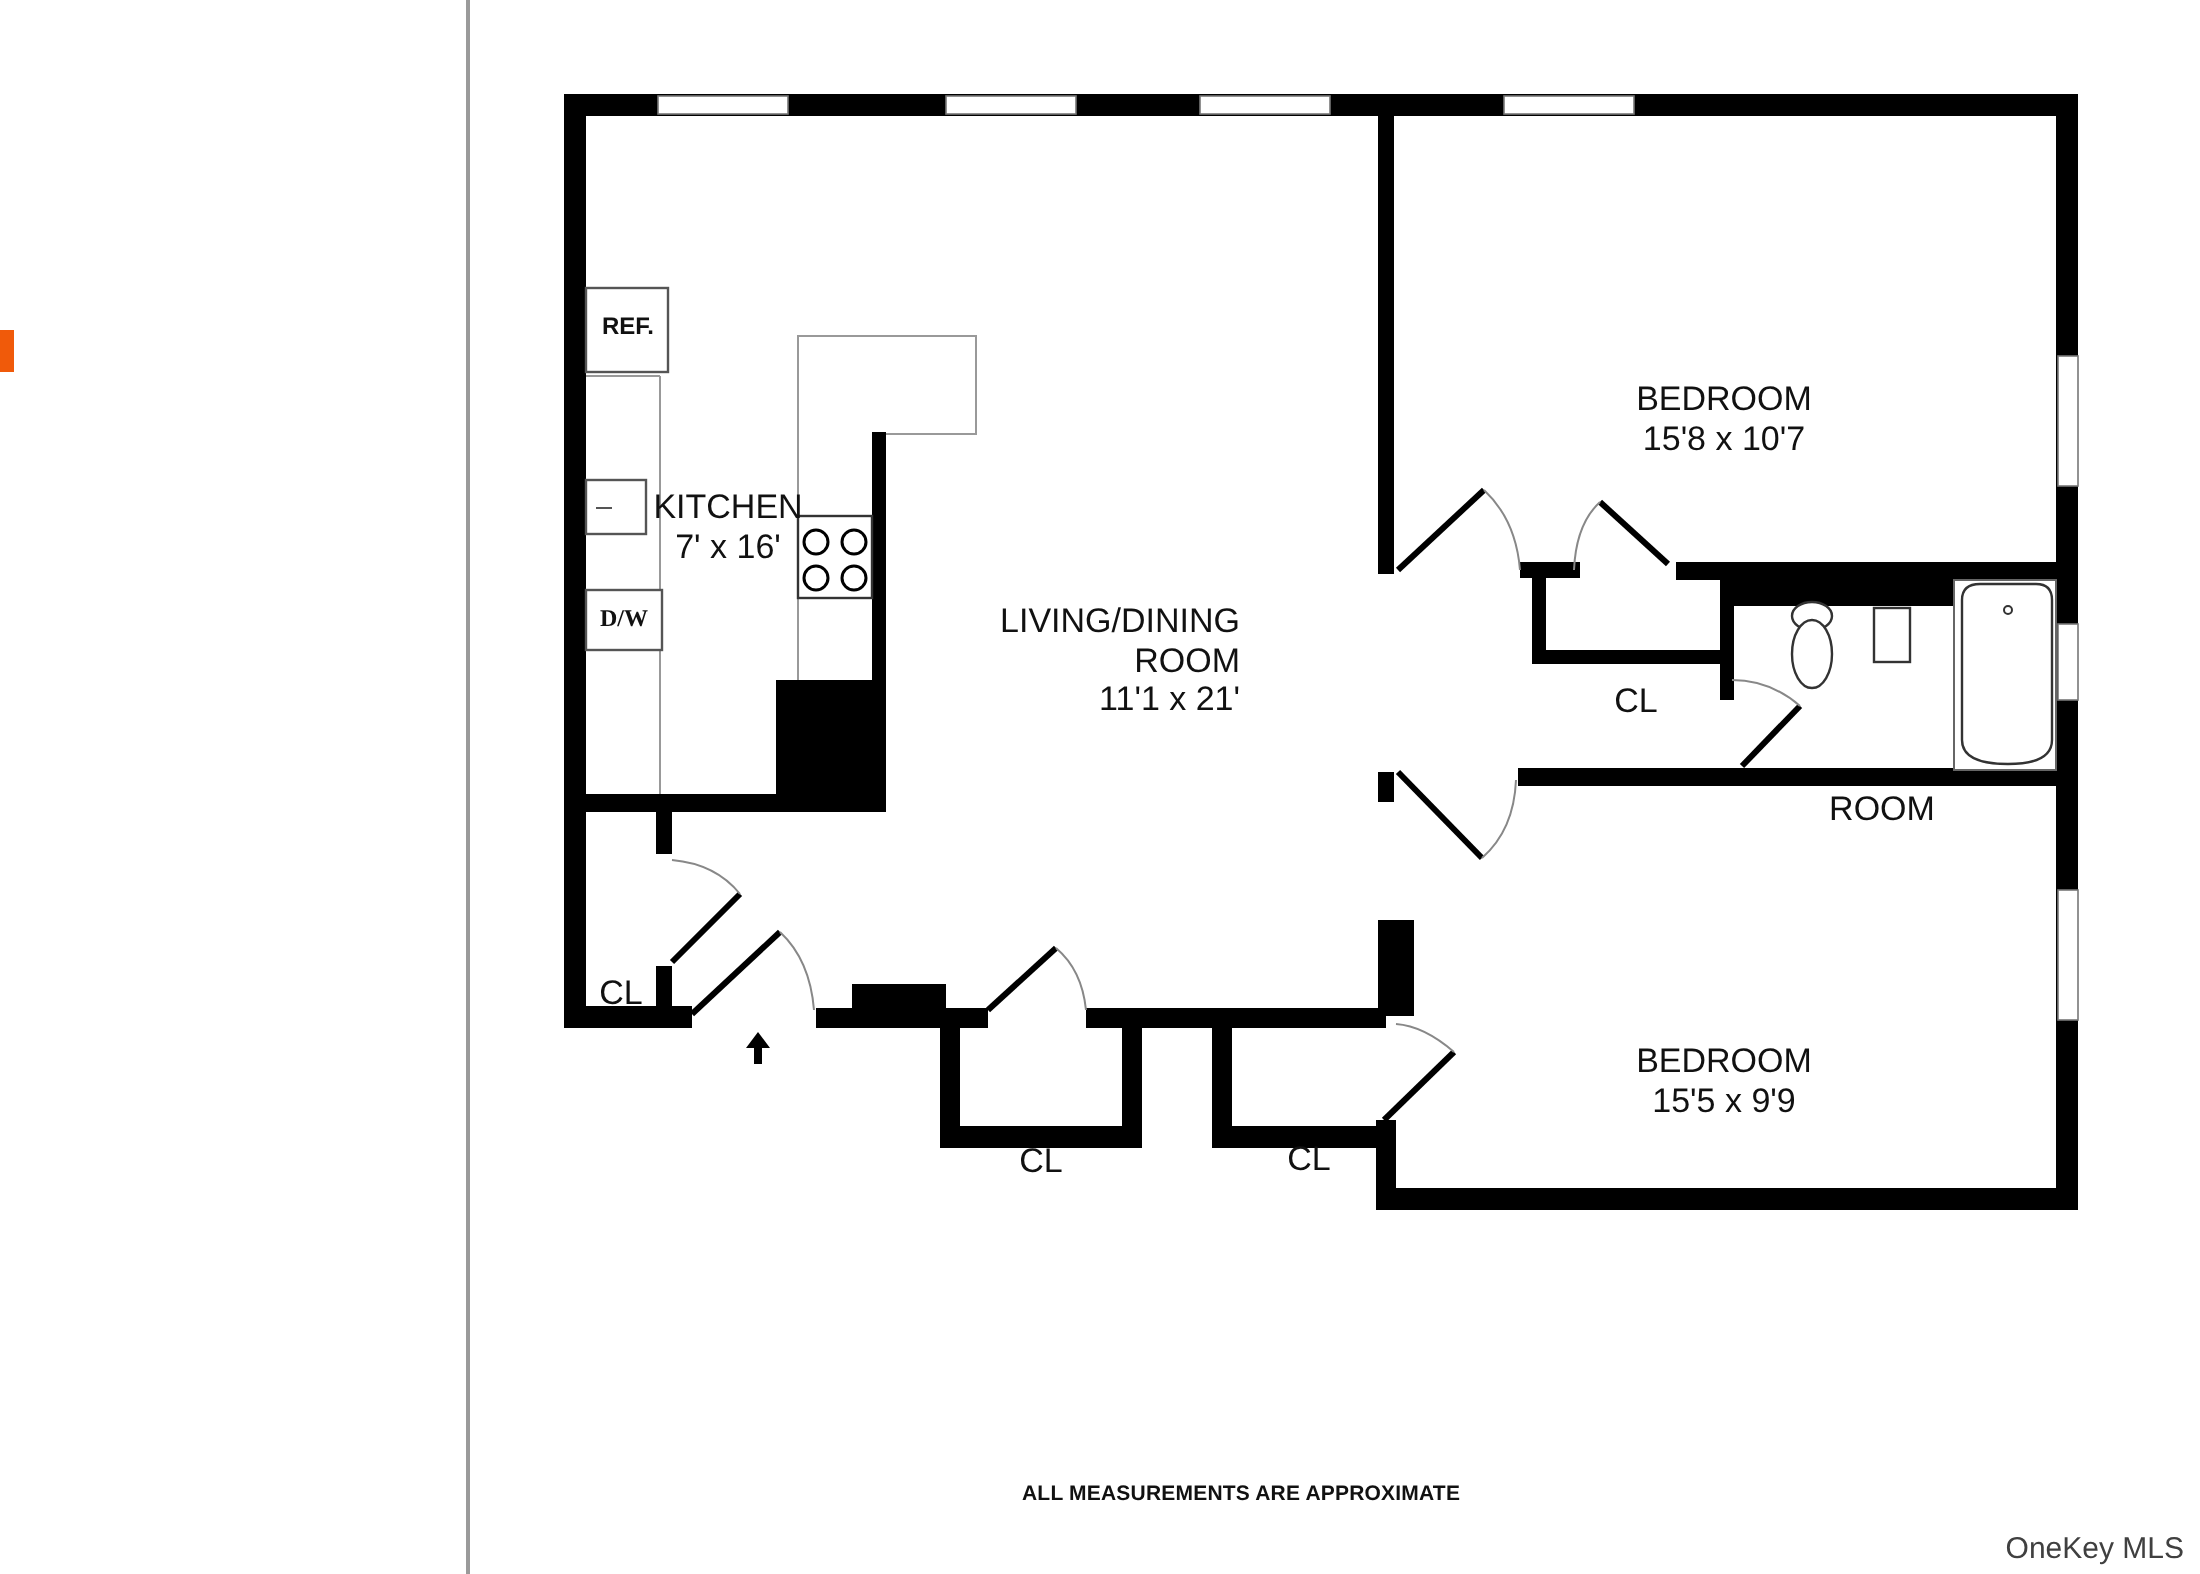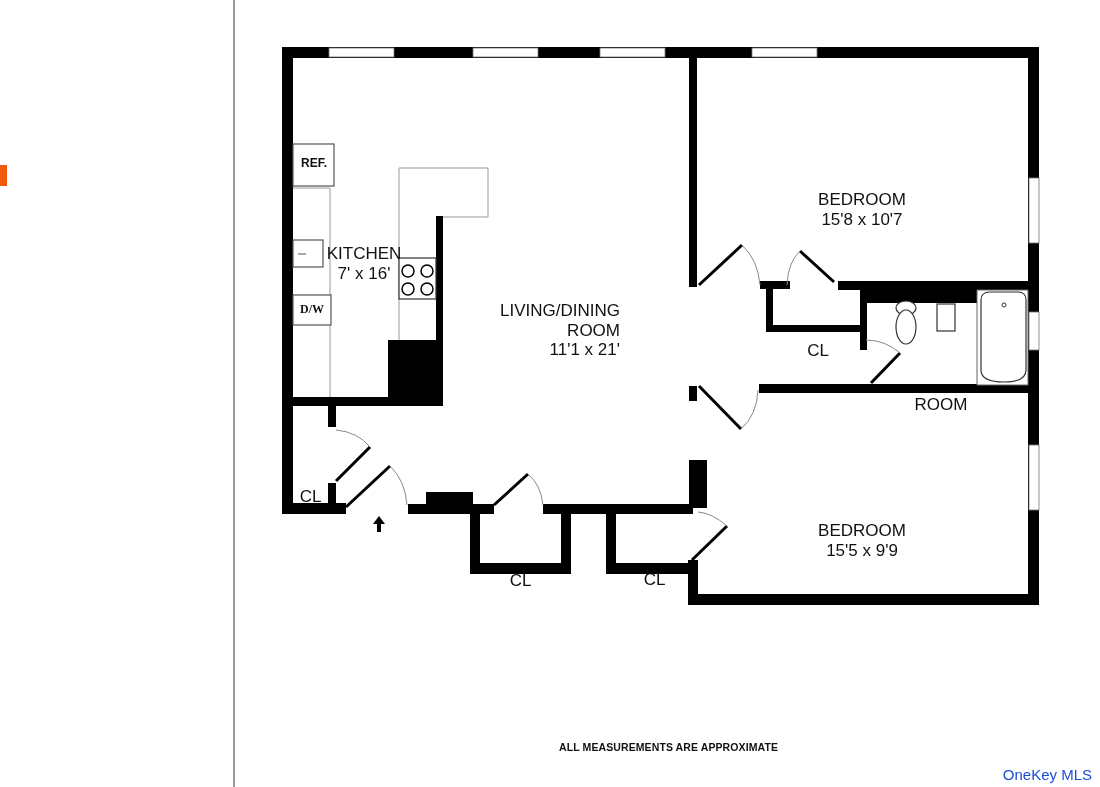--- a/index.html
+++ b/index.html
@@ -7,22 +7,22 @@
            font-family: "Liberation Sans", sans-serif; }
     .left-panel { position: absolute; left: 0; top: 0; width: 234px; height: 787px; background: #fff; }
     .orange-marker { position: absolute; left: 0; top: 165px; width: 7px; height: 21px; }
     .divider { position: absolute; left: 233px; top: 0; width: 2px; height: 787px; background: #9a9a9a; }
     .plan { position: absolute; left: 236px; top: 0; width: 1044px; height: 787px; }
     .plan svg { position: absolute; left: 0; top: 0; }
     .lbl { position: absolute; text-align: center; font-weight: 400; color: #111;
            font-family: "Liberation Sans", sans-serif; line-height: 1.15; }
     .lbl.big { font-size: 17px; margin-top: 43px; }
     .lbl.fix { font-size: 12px; font-weight: 700; }
-    .footer-note { position: absolute; left: 559px; top: 741px; font-size: 10.5px; font-weight: 700; color: #111; letter-spacing: 0.1px; }
-    .watermark { position: absolute; right: 8px; top: 766px; font-size: 15px; color: #1d4ed8; }
+    .footer-note { position: absolute; left: 511px; top: 741px; font-size: 10.5px; font-weight: 700; color: #111; letter-spacing: 0.1px; }
+    .watermark { position: absolute; right: 8px; top: 766px; font-size: 15px; color: #404040; }
   </style>
 </head>
 <body>
 
 <div class="left-panel">
   <div class="orange-marker" style="background:#f05a0a;"></div>
 </div>
 <div class="divider"></div>
 
 <div class="plan">

